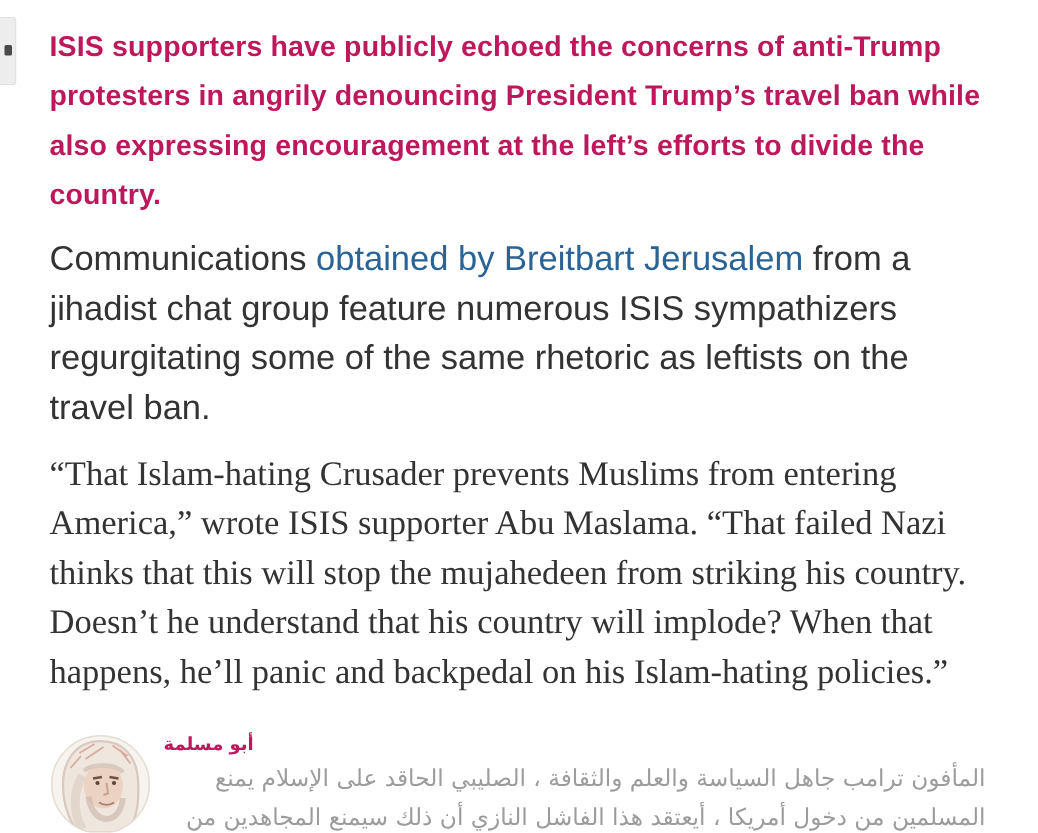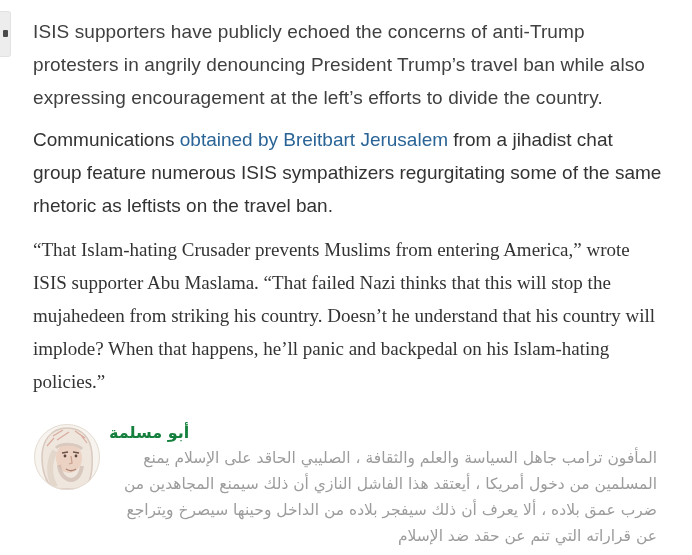--- a/index.html
+++ b/index.html
@@ -31,27 +31,27 @@
     background: #4a4a4a;
     border-radius: 1px;
   }
   .content {
     padding: 15px 30px 0 33px;
   }
   .lead {
     margin: 0 0 9px 0;
     font-size: 19px;
     line-height: 33px;
-    font-weight: normal;
-    color: #404040;
+    font-weight: bold;
+    color: #be185d;
     letter-spacing: 0.1px;
   }
   .para {
     margin: 0 0 11px 0;
-    font-size: 19px;
+    font-size: 23px;
     line-height: 33px;
     color: #333333;
   }
   .para.quote { margin-bottom: 0; font-family: Liberation Serif, serif; }
   a.inline-link {
     color: #2a6496;
     text-decoration: none;
     cursor: pointer;
   }
   .chat {
@@ -64,23 +64,23 @@
     width: 68px;
     height: 68px;
     margin-top: 2px;
   }
   .chat-col {
     margin-left: 8px;
     width: 548px;
   }
   .author-name {
     font-family: "DejaVu Sans", sans-serif;
-    font-size: 16px;
+    font-size: 12px;
     font-weight: bold;
-    color: #15803d;
+    color: #be185d;
     text-align: left;
     margin: 2px 0 3px 0;
   }
   .arabic-body {
     direction: rtl;
     text-align: right;
     font-family: "DejaVu Sans", sans-serif;
     font-size: 15.5px;
     line-height: 26px;
     color: #9c9c9c;

